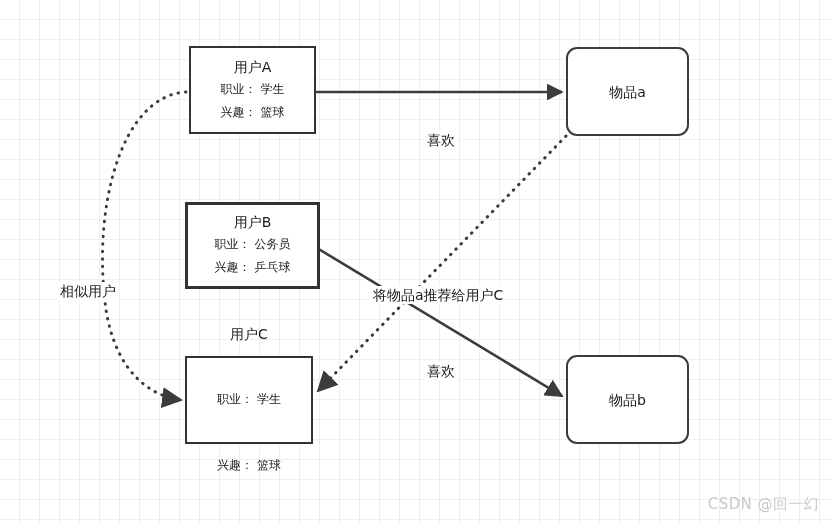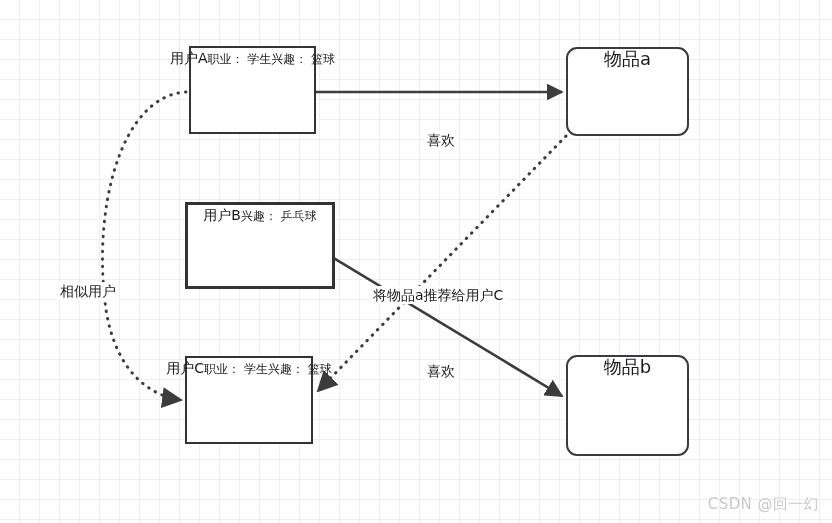--- a/index.html
+++ b/index.html
@@ -28,20 +28,22 @@
     top: 0;
     width: 832px;
     height: 523px;
   }
   .node {
     position: absolute;
     box-sizing: border-box;
     background: #ffffff;
     border: 2px solid #333333;
     display: flex;
+    flex-direction: column;
+    align-items: center;
     justify-content: center;
     color: #1a1a1a;
   }
   .node.user {
     border-radius: 0;
   }
   .node.item {
     border-radius: 11px;
     border-width: 2px;
     border-color: #3a3a3f;
@@ -50,29 +52,29 @@
     font-size: 14px;
     line-height: 21px;
     white-space: nowrap;
   }
   .node .attr {
     font-size: 12px;
     line-height: 23px;
     white-space: nowrap;
   }
   .node .item-label {
-    font-size: 18px;
+    font-size: 14px;
     line-height: 20px;
     white-space: nowrap;
   }
   #user-a { left: 189px; top: 46px;  width: 127px; height: 88px; }
-  #user-b { left: 185px; top: 202px; width: 150px; height: 87px; border-width: 3px; }
-  #user-c { left: 185px; top: 356px; width: 128px; height: 88px; }
+  #user-b { left: 185px; top: 202px; width: 135px; height: 87px; border-width: 3px; }
+  #user-c { left: 185px; top: 356px; width: 128px; height: 88px; gap: 43px; }
   #item-a { left: 566px; top: 47px;  width: 123px; height: 89px; }
-  #item-b { left: 566px; top: 355px; width: 123px; height: 101px; }
+  #item-b { left: 566px; top: 355px; width: 123px; height: 89px; }
 
   .edge-label {
     position: absolute;
     font-size: 14px;
     color: #1a1a1a;
     background: #ffffff;
     padding: 0 3px;
     white-space: nowrap;
     line-height: 18px;
     margin-top: 48px;
@@ -117,20 +119,21 @@
   </svg>
 
   <div class="node user" id="user-a">
     <div class="title">用户A</div>
     <div class="attr">职业： 学生</div>
     <div class="attr">兴趣： 篮球</div>
   </div>
 
   <div class="node user" id="user-b">
     <div class="title">用户B</div>
+    <div class="attr">职业： 公务员</div>
     <div class="attr">兴趣： 乒乓球</div>
   </div>
 
   <div class="node user" id="user-c">
     <div class="title">用户C</div>
     <div class="attr">职业： 学生</div>
     <div class="attr">兴趣： 篮球</div>
   </div>
 
   <div class="node item" id="item-a">

